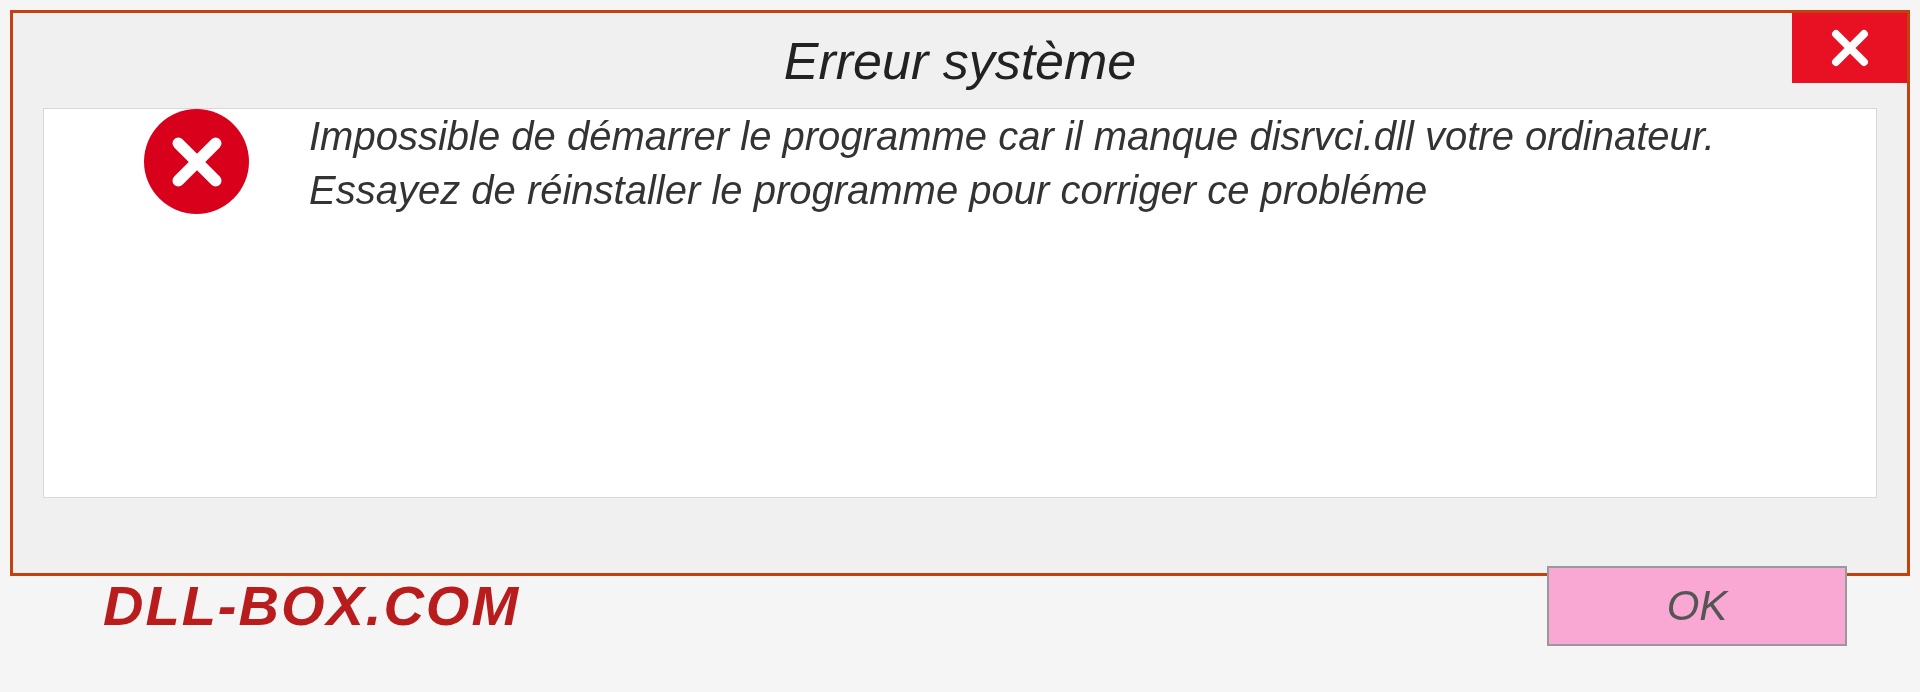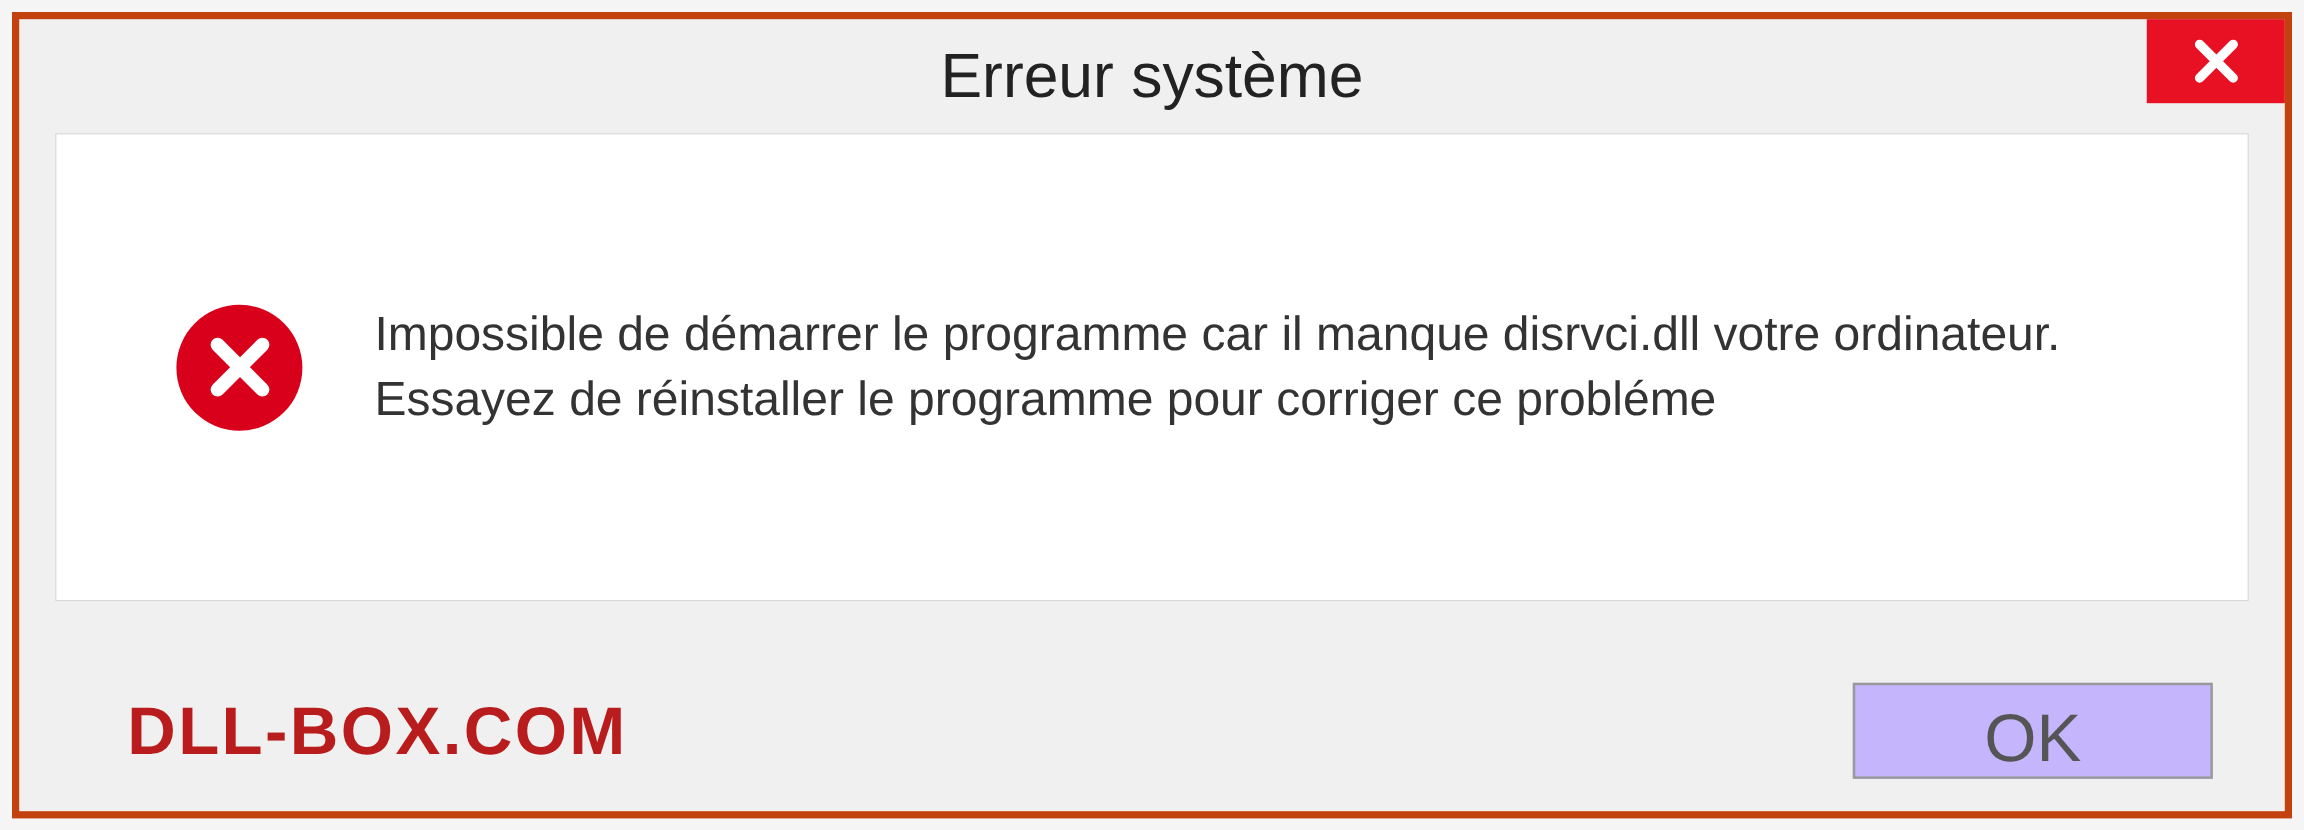--- a/index.html
+++ b/index.html
@@ -10,25 +10,26 @@
     body {
       width: 1920px;
       height: 692px;
       background: #f5f5f5;
       font-family: Arial, Helvetica, sans-serif;
       position: relative;
       overflow: hidden;
     }
     .dialog {
       width: 1900px;
-      height: 672px;
+      height: 566px;
       margin: 10px;
       background: #f0f0f0;
-      border: 6px solid #c2410c;
+      border: 3px solid #c2410c;
       position: relative;
+      font-style: italic;
     }
     .titlebar {
       height: 95px;
       position: relative;
       display: flex;
       align-items: center;
       justify-content: center;
     }
     .title {
       font-size: 52px;
@@ -51,21 +52,20 @@
     .close-btn svg {
       width: 42px;
       height: 42px;
     }
     .content-area {
       margin: 0 30px 30px 30px;
       background: #ffffff;
       border: 1px solid #d8d8d8;
       height: 390px;
       display: flex;
-      align-items: center;
       padding: 0 100px;
       gap: 60px;
     }
     .error-icon {
       width: 105px;
       height: 105px;
       flex-shrink: 0;
       position: relative;
     }
     .error-icon .circle {
@@ -97,26 +97,26 @@
     .watermark {
       font-size: 56px;
       font-weight: 900;
       color: #b91c1c;
       letter-spacing: 2px;
       font-family: Arial Black, Arial, sans-serif;
     }
     .ok-btn {
       width: 300px;
       height: 80px;
-      background: #c4b5fd;
+      background: #f9a8d4;
       border: 2px solid #999;
-      font-size: 56px;
+      font-size: 42px;
       color: #555;
       display: flex;
-      align-items: flex-end;
+      align-items: center;
       justify-content: center;
       cursor: pointer;
     }
   </style>
 </head>
 <body>
 
 <div class="dialog">
   <div class="titlebar">
     <div class="title">Erreur système</div>

